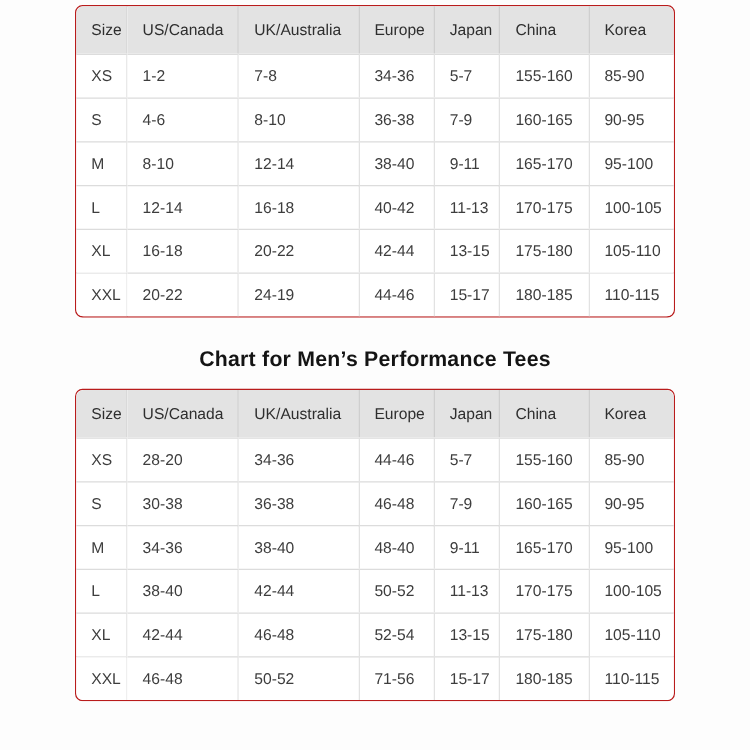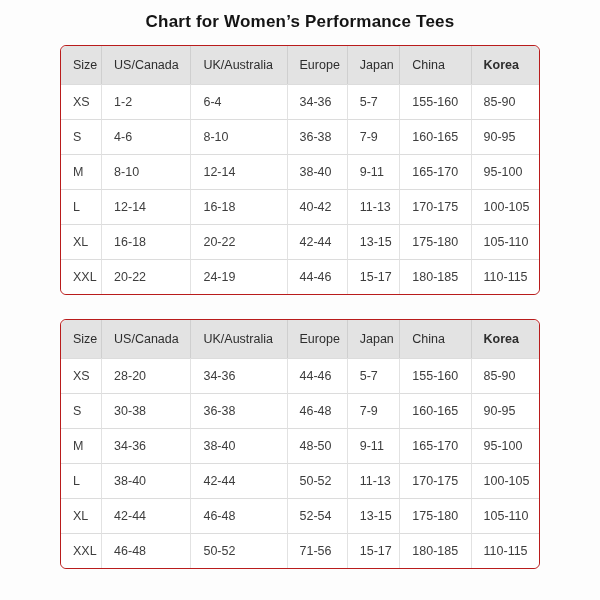--- a/index.html
+++ b/index.html
@@ -41,119 +41,37 @@
     font-weight: normal;
     text-align: left;
     padding: 12px 12px;
     color: #2e2e2e;
     border-right: 1px solid #cfcfcf;
     white-space: nowrap;
     overflow: hidden;
   }
   table.size-table th:last-child { border-right: none; }
   table.size-table th:first-child { border-top-left-radius: 6px; }
-  table.size-table th:last-child { border-top-right-radius: 6px; font-weight: bold; }
+  table.size-table th:last-child { border-top-right-radius: 6px; }
   table.size-table td {
     padding: 10px 12px;
     border-top: 1px solid #dcdcdc;
     border-right: 1px solid #e2e2e2;
     white-space: nowrap;
     overflow: hidden;
     background: #ffffff;
   }
   table.size-table td:last-child { border-right: none; }
   table.size-table tr:last-child td:first-child { border-bottom-left-radius: 6px; }
   table.size-table tr:last-child td:last-child { border-bottom-right-radius: 6px; }
 </style>
 </head>
 <body>
 
 <div class="page">
-
-  <section class="chart-section">
-    <h2 class="chart-title">Chart for Women’s Performance Tees</h2>
-    <table class="size-table">
-      <colgroup>
-        <col style="width:8.6%">
-          <col style="width:18.7%">
-          <col style="width:20.1%">
-        <col style="width:12.6%">
-          <col style="width:11.0%">
-          <col style="width:14.9%">
-          <col style="width:14.1%">
-      </colgroup>
-      <thead>
-        <tr>
-            <th>Size</th>
-            <th>US/Canada</th>
-            <th>UK/Australia</th>
-            <th>Europe</th>
-            <th>Japan</th>
-            <th>China</th>
-            <th>Korea</th>
-          </tr>
-      </thead>
-      <tbody>
-          <tr>
-            <td>XS</td>
-            <td>1-2</td>
-            <td>6-4</td>
-            <td>34-36</td>
-            <td>5-7</td>
-            <td>155-160</td>
-            <td>85-90</td>
-          </tr>
-          <tr>
-            <td>S</td>
-            <td>4-6</td>
-            <td>8-10</td>
-            <td>36-38</td>
-            <td>7-9</td>
-            <td>160-165</td>
-            <td>90-95</td>
-          </tr>
-          <tr>
-            <td>M</td>
-            <td>8-10</td>
-            <td>12-14</td>
-            <td>38-40</td>
-            <td>9-11</td>
-            <td>165-170</td>
-            <td>95-100</td>
-          </tr>
-          <tr>
-            <td>L</td>
-            <td>12-14</td>
-            <td>16-18</td>
-            <td>40-42</td>
-            <td>11-13</td>
-            <td>170-175</td>
-            <td>100-105</td>
-          </tr>
-          <tr>
-            <td>XL</td>
-            <td>16-18</td>
-            <td>20-22</td>
-            <td>42-44</td>
-            <td>13-15</td>
-            <td>175-180</td>
-            <td>105-110</td>
-          </tr>
-          <tr>
-            <td>XXL</td>
-            <td>20-22</td>
-            <td>24-19</td>
-            <td>44-46</td>
-            <td>15-17</td>
-            <td>180-185</td>
-            <td>110-115</td>
-          </tr>
-        </tbody>
-    </table>
-  </section>
 
   <section class="chart-section">
     <table class="size-table">
       <colgroup>
         <col style="width:8.6%">
           <col style="width:18.7%">
           <col style="width:20.1%">
         <col style="width:12.6%">
           <col style="width:11.0%">
           <col style="width:14.9%">
@@ -166,41 +84,123 @@
             <th>UK/Australia</th>
             <th>Europe</th>
             <th>Japan</th>
             <th>China</th>
             <th>Korea</th>
           </tr>
       </thead>
       <tbody>
           <tr>
             <td>XS</td>
+            <td>1-2</td>
+            <td>7-8</td>
+            <td>34-36</td>
+            <td>5-7</td>
+            <td>155-160</td>
+            <td>85-90</td>
+          </tr>
+          <tr>
+            <td>S</td>
+            <td>4-6</td>
+            <td>8-10</td>
+            <td>36-38</td>
+            <td>7-9</td>
+            <td>160-165</td>
+            <td>90-95</td>
+          </tr>
+          <tr>
+            <td>M</td>
+            <td>8-10</td>
+            <td>12-14</td>
+            <td>38-40</td>
+            <td>9-11</td>
+            <td>165-170</td>
+            <td>95-100</td>
+          </tr>
+          <tr>
+            <td>L</td>
+            <td>12-14</td>
+            <td>16-18</td>
+            <td>40-42</td>
+            <td>11-13</td>
+            <td>170-175</td>
+            <td>100-105</td>
+          </tr>
+          <tr>
+            <td>XL</td>
+            <td>16-18</td>
+            <td>20-22</td>
+            <td>42-44</td>
+            <td>13-15</td>
+            <td>175-180</td>
+            <td>105-110</td>
+          </tr>
+          <tr>
+            <td>XXL</td>
+            <td>20-22</td>
+            <td>24-19</td>
+            <td>44-46</td>
+            <td>15-17</td>
+            <td>180-185</td>
+            <td>110-115</td>
+          </tr>
+        </tbody>
+    </table>
+  </section>
+
+  <section class="chart-section">
+    <h2 class="chart-title">Chart for Men’s Performance Tees</h2>
+    <table class="size-table">
+      <colgroup>
+        <col style="width:8.6%">
+          <col style="width:18.7%">
+          <col style="width:20.1%">
+        <col style="width:12.6%">
+          <col style="width:11.0%">
+          <col style="width:14.9%">
+          <col style="width:14.1%">
+      </colgroup>
+      <thead>
+        <tr>
+            <th>Size</th>
+            <th>US/Canada</th>
+            <th>UK/Australia</th>
+            <th>Europe</th>
+            <th>Japan</th>
+            <th>China</th>
+            <th>Korea</th>
+          </tr>
+      </thead>
+      <tbody>
+          <tr>
+            <td>XS</td>
             <td>28-20</td>
             <td>34-36</td>
             <td>44-46</td>
             <td>5-7</td>
             <td>155-160</td>
             <td>85-90</td>
           </tr>
           <tr>
             <td>S</td>
             <td>30-38</td>
             <td>36-38</td>
             <td>46-48</td>
             <td>7-9</td>
             <td>160-165</td>
             <td>90-95</td>
           </tr>
           <tr>
             <td>M</td>
             <td>34-36</td>
             <td>38-40</td>
-            <td>48-50</td>
+            <td>48-40</td>
             <td>9-11</td>
             <td>165-170</td>
             <td>95-100</td>
           </tr>
           <tr>
             <td>L</td>
             <td>38-40</td>
             <td>42-44</td>
             <td>50-52</td>
             <td>11-13</td>

